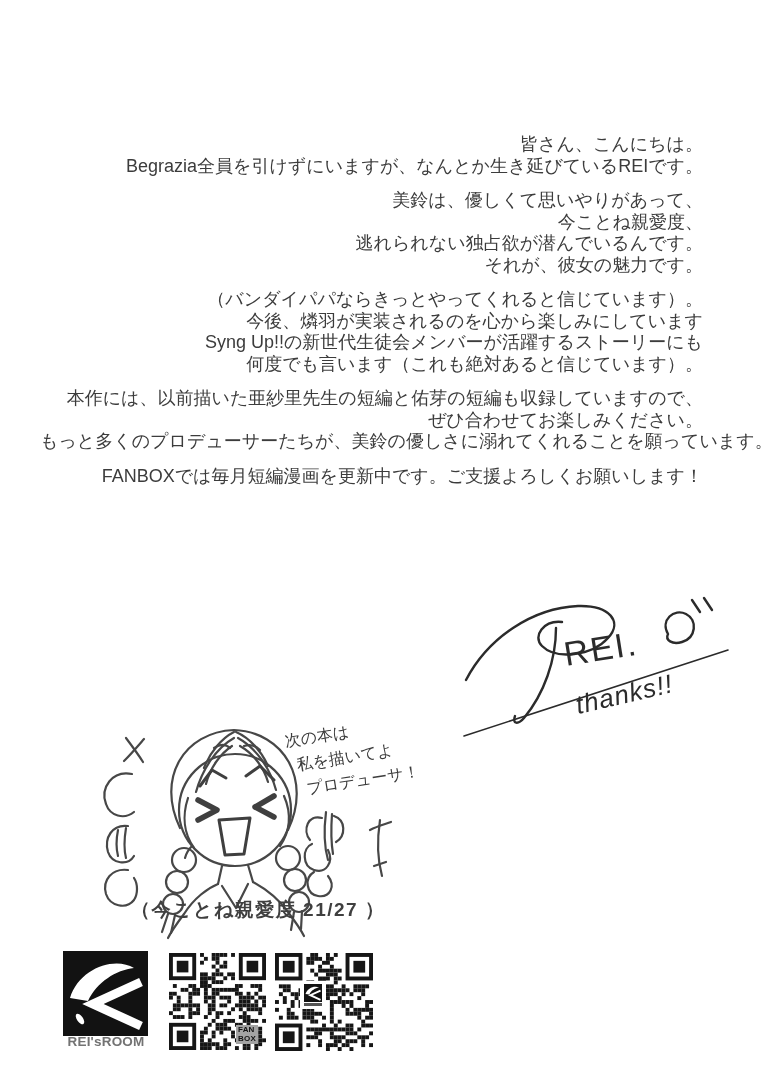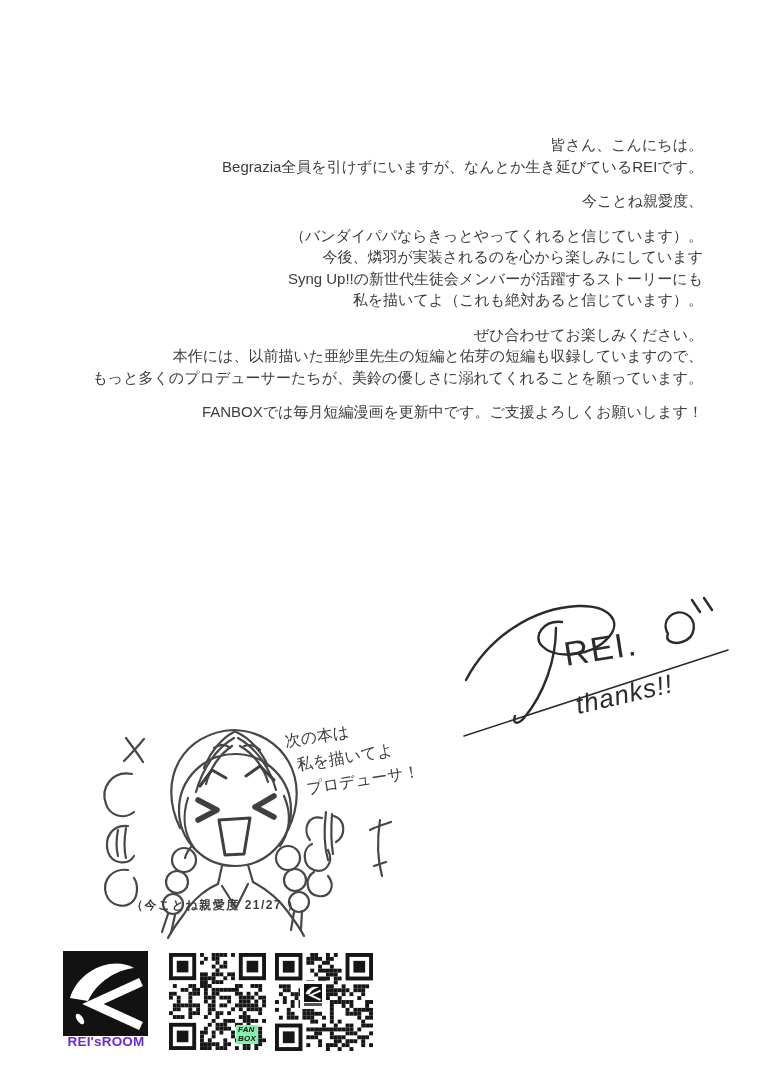--- a/index.html
+++ b/index.html
@@ -14,21 +14,21 @@
   
   .text-block{
     position:absolute;
     top:134px;left:40px;right:62px;
     text-align:right;
   }
   .para{margin:0;}
   .para + .para{margin-top:13px;}
   .para.mt-lg{}
   .line{
-    font-size:15px;
+    font-size:18px;
     line-height:21.5px;
     white-space:nowrap;
     color:#3c3c3c;
   }
   
   .signature-svg{position:absolute;left:460px;top:594px;width:290px;height:148px;}
   .sig-stroke{fill:none;stroke:#2b2b2b;stroke-width:2.4;stroke-linecap:round;stroke-linejoin:round;}
   .sig-thin{fill:none;stroke:#2b2b2b;stroke-width:1.6;stroke-linecap:round;}
   .sig-name{font-family:"Liberation Sans",sans-serif;font-size:34px;letter-spacing:2px;fill:#2b2b2b;}
   .sig-thanks{font-family:"Liberation Sans",sans-serif;font-style:italic;font-size:26px;letter-spacing:1px;fill:#2b2b2b;}
@@ -42,69 +42,71 @@
   .speech{
     position:absolute;left:283px;top:729px;
     transform:rotate(-9deg);transform-origin:left top;
     color:#3f3f3f;
   }
   .speech .line{font-size:16px;line-height:25px;text-align:left;}
   .speech .line:nth-child(2){padding-left:8px;}
   .speech .line:nth-child(3){padding-left:14px;}
   .caption{
     position:absolute;left:131px;top:897px;
-    font-size:12px;font-weight:600;letter-spacing:1.5px;
+    font-size:19px;font-weight:600;letter-spacing:1.5px;
     color:#3f3f3f;white-space:nowrap;
   }
   
   .logo-svg{position:absolute;left:63px;top:951px;width:85px;height:85px;}
   .logo-label{
     position:absolute;left:56px;top:1034px;width:100px;
     text-align:center;font-size:13.5px;font-weight:700;
-    letter-spacing:0.2px;color:#6d28d9;white-space:nowrap;
+    letter-spacing:0.2px;color:#737373;white-space:nowrap;
   }
   .qr{position:absolute;fill:#161616;}
   #qr1{left:169px;top:953px;width:97px;height:97px;}
   #qr2{left:275px;top:953px;width:98px;height:98px;}
   .fanbox-tag{
     position:absolute;left:236px;top:1025px;
-    background:#86efac;padding:1px 2px;
+    background:#a3a3a3;padding:1px 2px;
     font-size:8px;line-height:8.5px;font-weight:700;color:#121212;
     letter-spacing:0.2px;
-    font-style:italic;
   }
   .qr-logo-pad{
     position:absolute;left:300px;top:981px;width:26px;height:28px;
     background:#ffffff;display:flex;flex-direction:column;align-items:center;justify-content:center;
   }
   .qr-logo-sq{width:18px;height:18px;}
   .qr-logo-bar{width:18px;height:3px;background:#555555;margin-top:1px;}
 </style>
 </head>
 <body>
 
 <main id="page">
 
   <section class="text-block">
     <div class="para">
       <div class="line">皆さん、こんにちは。</div>
       <div class="line">Begrazia全員を引けずにいますが、なんとか生き延びているREIです。</div>
     </div>
     <div class="para">
+      <div class="line">美鈴は、優しくて思いやりがあって、</div>
       <div class="line">今ことね親愛度、</div>
+      <div class="line">逃れられない独占欲が潜んでいるんです。</div>
+      <div class="line">それが、彼女の魅力です。</div>
     </div>
     <div class="para">
       <div class="line">（バンダイパパならきっとやってくれると信じています）。</div>
       <div class="line">今後、燐羽が実装されるのを心から楽しみにしています</div>
       <div class="line">Syng Up!!の新世代生徒会メンバーが活躍するストーリーにも</div>
-      <div class="line">私を描いてよ（これも絶対あると信じています）。</div>
+      <div class="line">何度でも言います（これも絶対あると信じています）。</div>
     </div>
     <div class="para">
+      <div class="line">本作には、以前描いた亜紗里先生の短編と佑芽の短編も収録していますので、</div>
       <div class="line">ぜひ合わせてお楽しみください。</div>
-      <div class="line">本作には、以前描いた亜紗里先生の短編と佑芽の短編も収録していますので、</div>
       <div class="line">もっと多くのプロデューサーたちが、美鈴の優しさに溺れてくれることを願っています。</div>
     </div>
     <div class="para mt-lg">
       <div class="line">FANBOXでは毎月短編漫画を更新中です。ご支援よろしくお願いします！</div>
     </div>
   </section>
 
   <svg class="signature-svg" viewBox="0 0 290 148">
     <g>
       <path class="sig-stroke" d="M6,86 C28,44 72,14 118,12 C150,11 163,28 148,44 C132,62 96,66 82,52 C72,42 84,26 102,28"></path>

